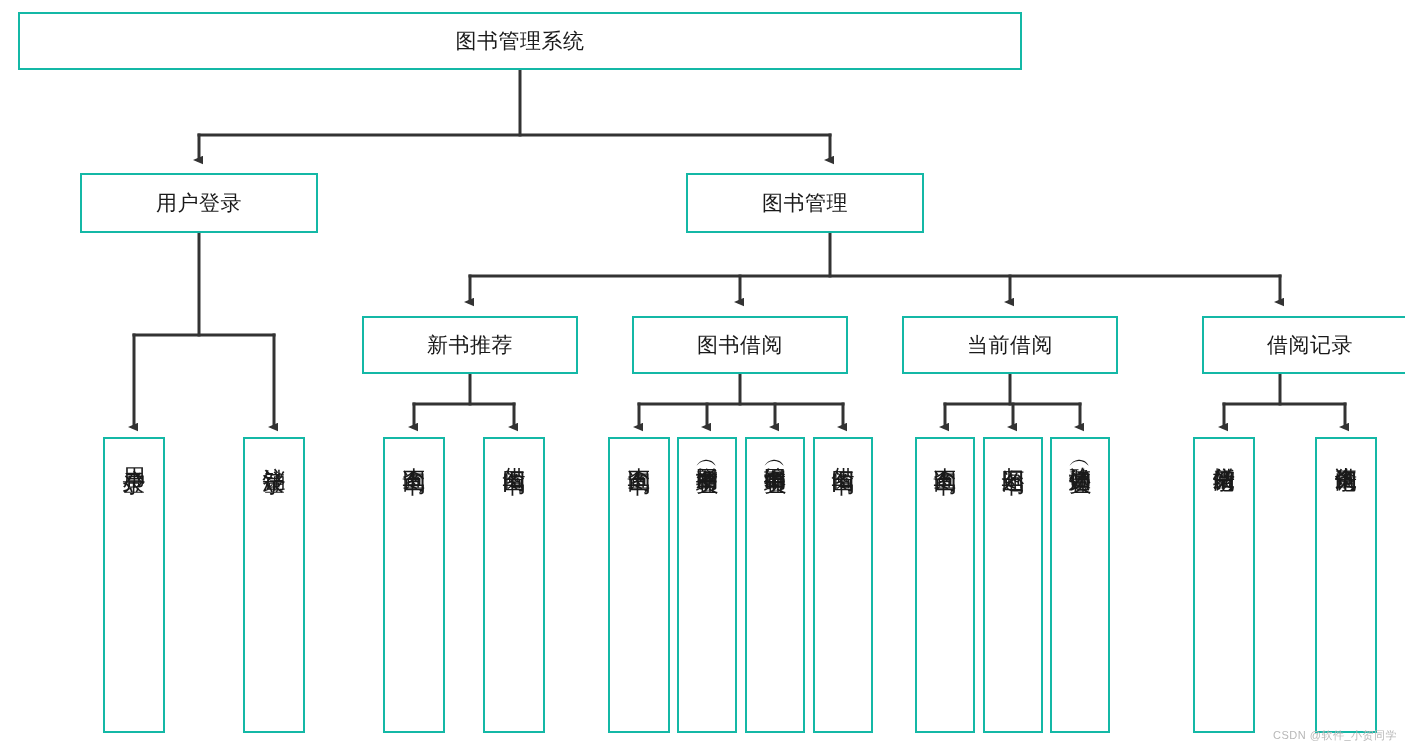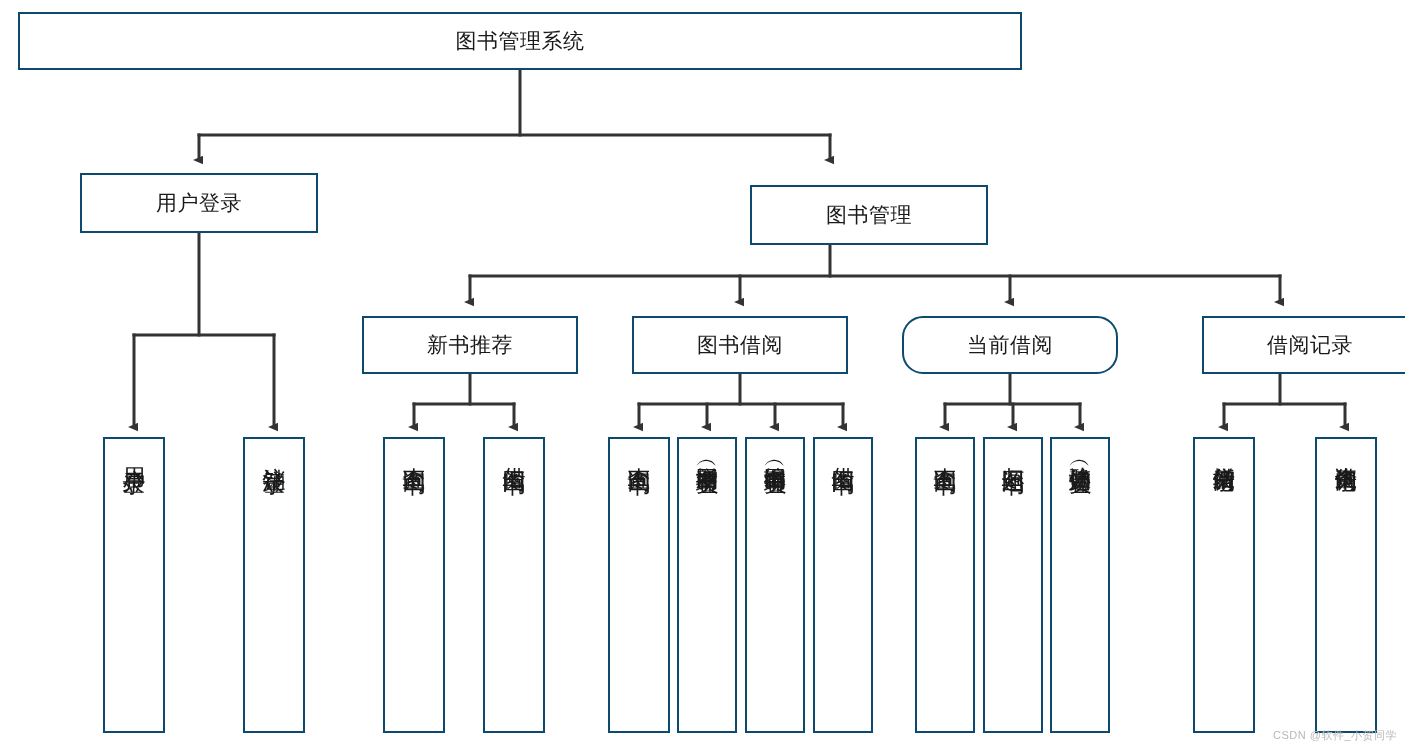--- a/index.html
+++ b/index.html
@@ -21,21 +21,21 @@
     position: absolute;
     left: 0;
     top: 0;
     width: 1405px;
     height: 747px;
     pointer-events: none;
   }
   .node {
     position: absolute;
     box-sizing: border-box;
-    border: 2px solid #0c4a6e;
+    border: 2px solid #14b8a6;
     background: #ffffff;
     display: flex;
     align-items: center;
     justify-content: center;
     color: #1a1a1a;
   }
   .node .label {
     display: block;
     text-align: center;
     line-height: 1.18;
@@ -130,31 +130,31 @@
     </g>
   </svg>
 
   <div class="node root horiz" style="left:18px; top:12px; width:1004px; height:58px;">
     <span class="label">图书管理系统</span>
   </div>
 
   <div class="node horiz" style="left:80px; top:173px; width:238px; height:60px;">
     <span class="label">用户登录</span>
   </div>
-  <div class="node horiz" style="left:750px; top:173px; width:238px; height:60px;margin-top:12px;">
+  <div class="node horiz" style="left:686px; top:173px; width:238px; height:60px;">
     <span class="label">图书管理</span>
   </div>
 
   <div class="node horiz" style="left:362px; top:316px; width:216px; height:58px;font-family:Liberation Serif, serif;">
     <span class="label">新书推荐</span>
   </div>
   <div class="node horiz" style="left:632px; top:316px; width:216px; height:58px;font-family:Liberation Serif, serif;">
     <span class="label">图书借阅</span>
   </div>
-  <div class="node horiz" style="left:902px; top:316px; width:216px; height:58px;border-radius:21px;">
+  <div class="node horiz" style="left:902px; top:316px; width:216px; height:58px;">
     <span class="label">当前借阅</span>
   </div>
   <div class="node horiz" style="left:1172px; top:316px; width:216px; height:58px;margin-left:30px;">
     <span class="label">借阅记录</span>
   </div>
 
   <div class="node vert" style="left:103px; top:437px; width:62px; height:296px;">
     <span class="label">用户登录</span>
   </div>
   <div class="node vert" style="left:243px; top:437px; width:62px; height:296px;">

